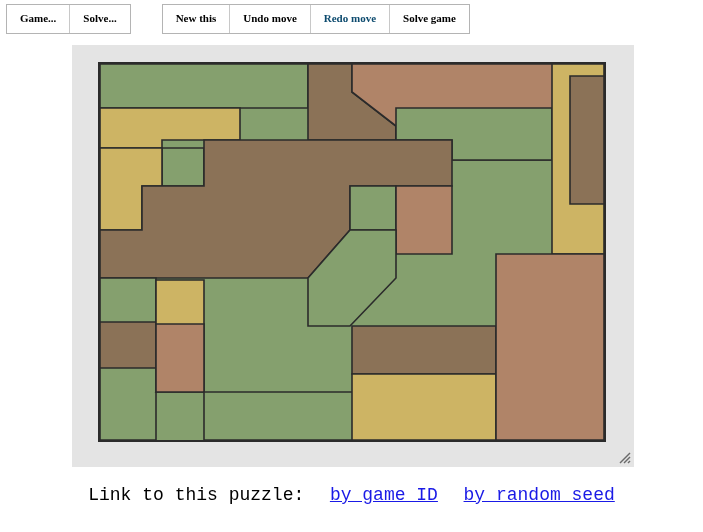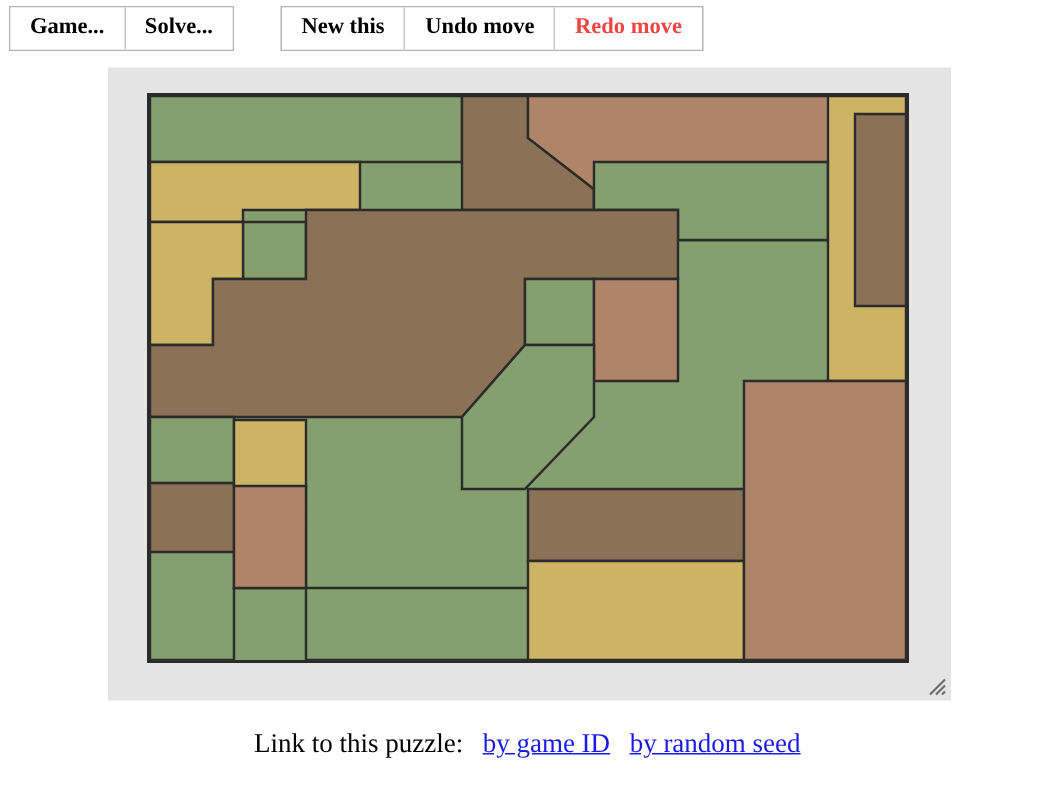--- a/index.html
+++ b/index.html
@@ -26,33 +26,33 @@
     display: flex;
     align-items: flex-start;
   }
   .btn-group {
     display: flex;
     border: 1px solid #b4b4b4;
     background: #ffffff;
   }
   .btn {
     font-family: "Liberation Serif", "DejaVu Serif", serif;
-    font-size: 15px;
+    font-size: 11px;
     font-weight: bold;
     color: #000000;
     background: #ffffff;
     border: none;
     border-right: 1px solid #c8c8c8;
     padding: 6px 13px 7px 13px;
     line-height: 15px;
     white-space: nowrap;
     cursor: pointer;
   }
   .btn:last-child { border-right: none; }
-  .btn.disabled { color: #ef4444; cursor: default; }
+  .btn.disabled { color: #0c4a6e; cursor: default; }
 
   .group-gap { width: 31px; }
 
   
   .canvas-wrap {
     position: absolute;
     left: 72px;
     top: 45px;
     width: 562px;
     height: 422px;
@@ -80,21 +80,21 @@
     cursor: nwse-resize;
   }
 
   
   .footer {
     position: absolute;
     left: 0;
     top: 485px;
     width: 703px;
     text-align: center;
-    font-family: Liberation Serif, serif;
+    font-family: Liberation Mono, monospace;
     font-size: 18px;
     color: #000000;
   }
   .footer a {
     color: #1a1ae6;
     text-decoration: underline;
   }
   .footer .lnk-sep { display: inline-block; width: 4px; }
 </style>
 </head>
@@ -105,20 +105,21 @@
   <div class="toolbar">
     <div class="btn-group">
       <button class="btn">Game...</button>
       <button class="btn">Solve...</button>
     </div>
     <div class="group-gap"></div>
     <div class="btn-group">
       <button class="btn">New this</button>
       <button class="btn">Undo move</button>
       <button class="btn disabled">Redo move</button>
+      <button class="btn">Solve game</button>
     </div>
   </div>
 
   <div class="canvas-wrap">
     <div class="puzzle-frame">
       <svg width="504" height="376" viewBox="0 0 504 376">
         <rect x="0" y="0" width="504" height="376" fill="#e4e4e4"></rect>
         <g id="map-regions">
             <polygon points="0,0 504,0 504,376 0,376" fill="#85a06e" stroke="none"></polygon>
             <polygon points="0,0 208,0 208,44 0,44" fill="#85a06e" stroke="#2b2b2b" stroke-width="1.6" stroke-linejoin="miter"></polygon>

